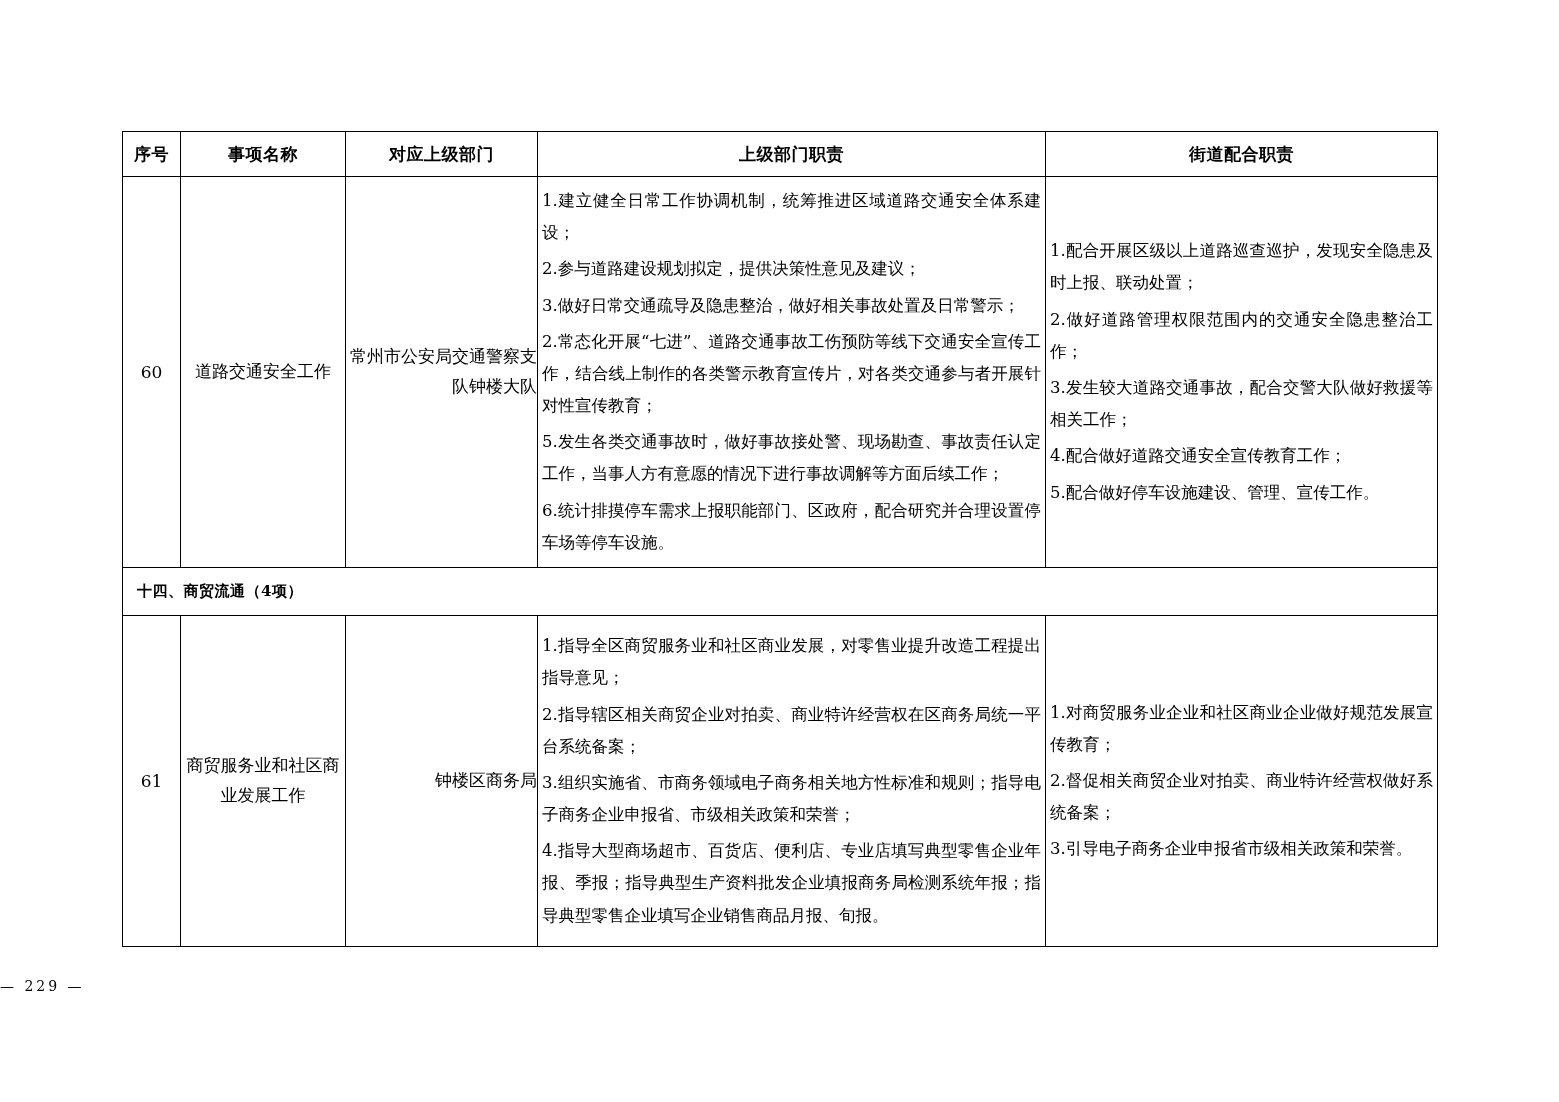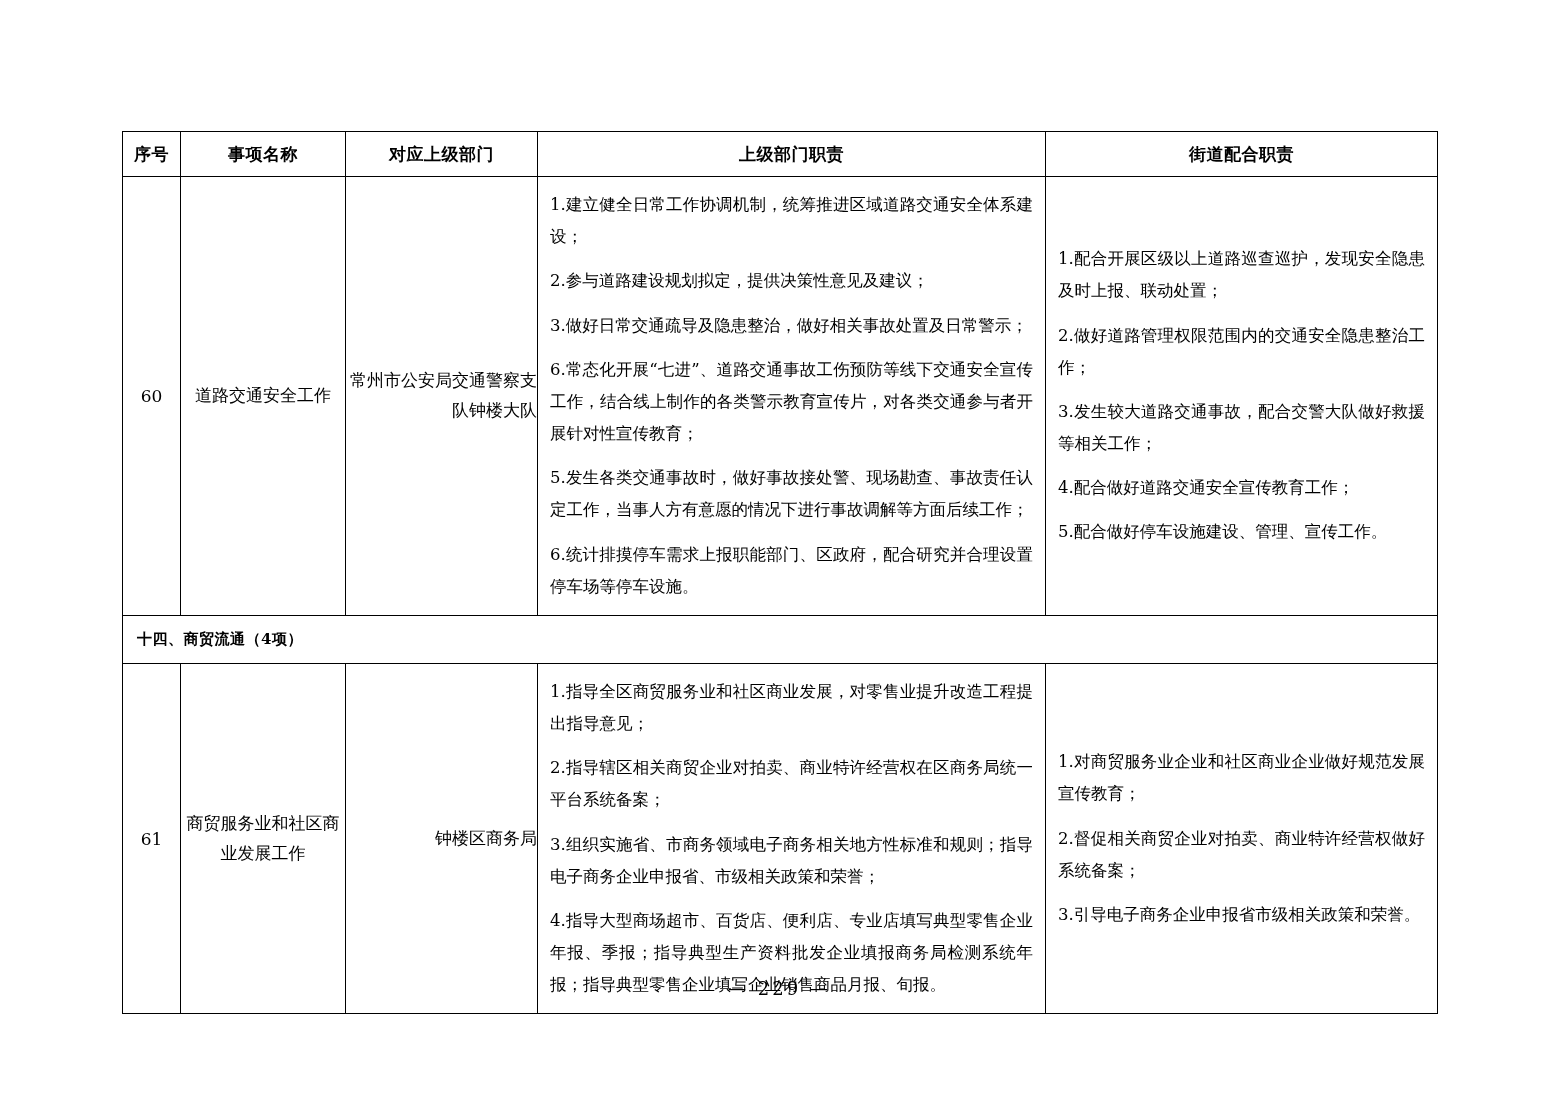--- a/index.html
+++ b/index.html
@@ -73,25 +73,25 @@
     letter-spacing: 0.5px;
   }
   .row-60 .cell-body { height: 390px; }
   .row-61 .cell-body { height: 330px; }
 
   .page-number {
     position: absolute;
     top: 978px;
     left: 0;
     width: 1559px;
-    text-align: center;
-    font-size: 18px;
+    text-align: left;
+    font-size: 14px;
     letter-spacing: 3px;
   }
-  p.ln { margin: 12px; }
+  p.ln { margin: 4px; }
 </style>
 </head>
 <body>
 
 <div class="page">
 
   <table class="doc-table">
     <colgroup>
       <col class="col-no">
       <col class="col-name">
@@ -109,21 +109,21 @@
       </tr>
 
       <tr class="row-60">
         <td class="cell-no">60</td>
         <td class="cell-name">道路交通安全工作</td>
         <td class="cell-dept">常州市公安局交通警察支队钟楼大队</td>
         <td class="cell-body">
             <p class="ln">1.建立健全日常工作协调机制，统筹推进区域道路交通安全体系建设；</p>
             <p class="ln">2.参与道路建设规划拟定，提供决策性意见及建议；</p>
             <p class="ln">3.做好日常交通疏导及隐患整治，做好相关事故处置及日常警示；</p>
-            <p class="ln">6.常态化开展“七进”、道路交通事故工伤预防等线下交通安全宣传工作，结合线上制作的各类警示教育宣传片，对各类交通参与者开展针对性宣传教育；</p>
+            <p class="ln">2.常态化开展“七进”、道路交通事故工伤预防等线下交通安全宣传工作，结合线上制作的各类警示教育宣传片，对各类交通参与者开展针对性宣传教育；</p>
             <p class="ln">5.发生各类交通事故时，做好事故接处警、现场勘查、事故责任认定工作，当事人方有意愿的情况下进行事故调解等方面后续工作；</p>
             <p class="ln">6.统计排摸停车需求上报职能部门、区政府，配合研究并合理设置停车场等停车设施。</p>
           </td>
         <td class="cell-body mid">
             <p class="ln">1.配合开展区级以上道路巡查巡护，发现安全隐患及时上报、联动处置；</p>
             <p class="ln">2.做好道路管理权限范围内的交通安全隐患整治工作；</p>
             <p class="ln">3.发生较大道路交通事故，配合交警大队做好救援等相关工作；</p>
             <p class="ln">4.配合做好道路交通安全宣传教育工作；</p>
             <p class="ln">5.配合做好停车设施建设、管理、宣传工作。</p>
           </td>

